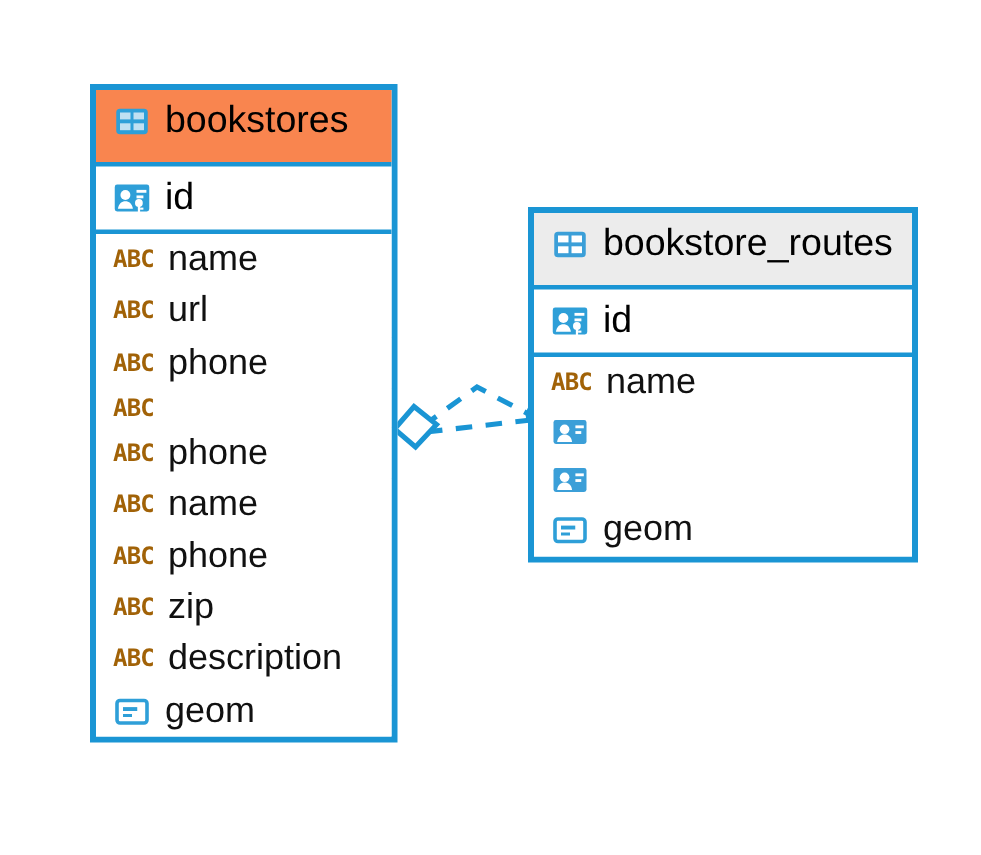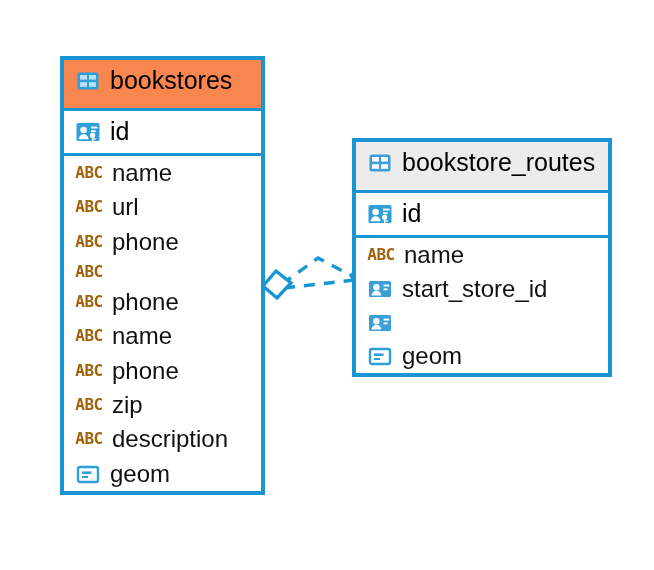--- a/index.html
+++ b/index.html
@@ -234,21 +234,20 @@
     <div class="col-row">
       <span class="icon">
         <svg width="26" height="26" viewBox="0 0 26 26">
           <rect x="2" y="5" width="22" height="16" rx="1.6" fill="#3b9fd8"></rect>
           <circle cx="9.4" cy="11.2" r="3.2" fill="#ffffff"></circle>
           <path d="M4.4 19.6c0.5-3.3 2.6-4.9 5-4.9s4.5 1.6 5 4.9z" fill="#ffffff"></path>
           <rect x="16.6" y="8.6" width="5.6" height="1.9" fill="#ffffff"></rect>
           <rect x="16.6" y="12.4" width="3.9" height="1.9" fill="#ffffff"></rect>
         </svg>
       </span>
-      <span class="col-label">start_store_id</span>
     </div>
     <div class="col-row">
       <span class="icon">
         <svg width="26" height="26" viewBox="0 0 26 26">
           <rect x="2" y="5" width="22" height="16" rx="1.6" fill="#3b9fd8"></rect>
           <circle cx="9.4" cy="11.2" r="3.2" fill="#ffffff"></circle>
           <path d="M4.4 19.6c0.5-3.3 2.6-4.9 5-4.9s4.5 1.6 5 4.9z" fill="#ffffff"></path>
           <rect x="16.6" y="8.6" width="5.6" height="1.9" fill="#ffffff"></rect>
           <rect x="16.6" y="12.4" width="3.9" height="1.9" fill="#ffffff"></rect>
         </svg>

